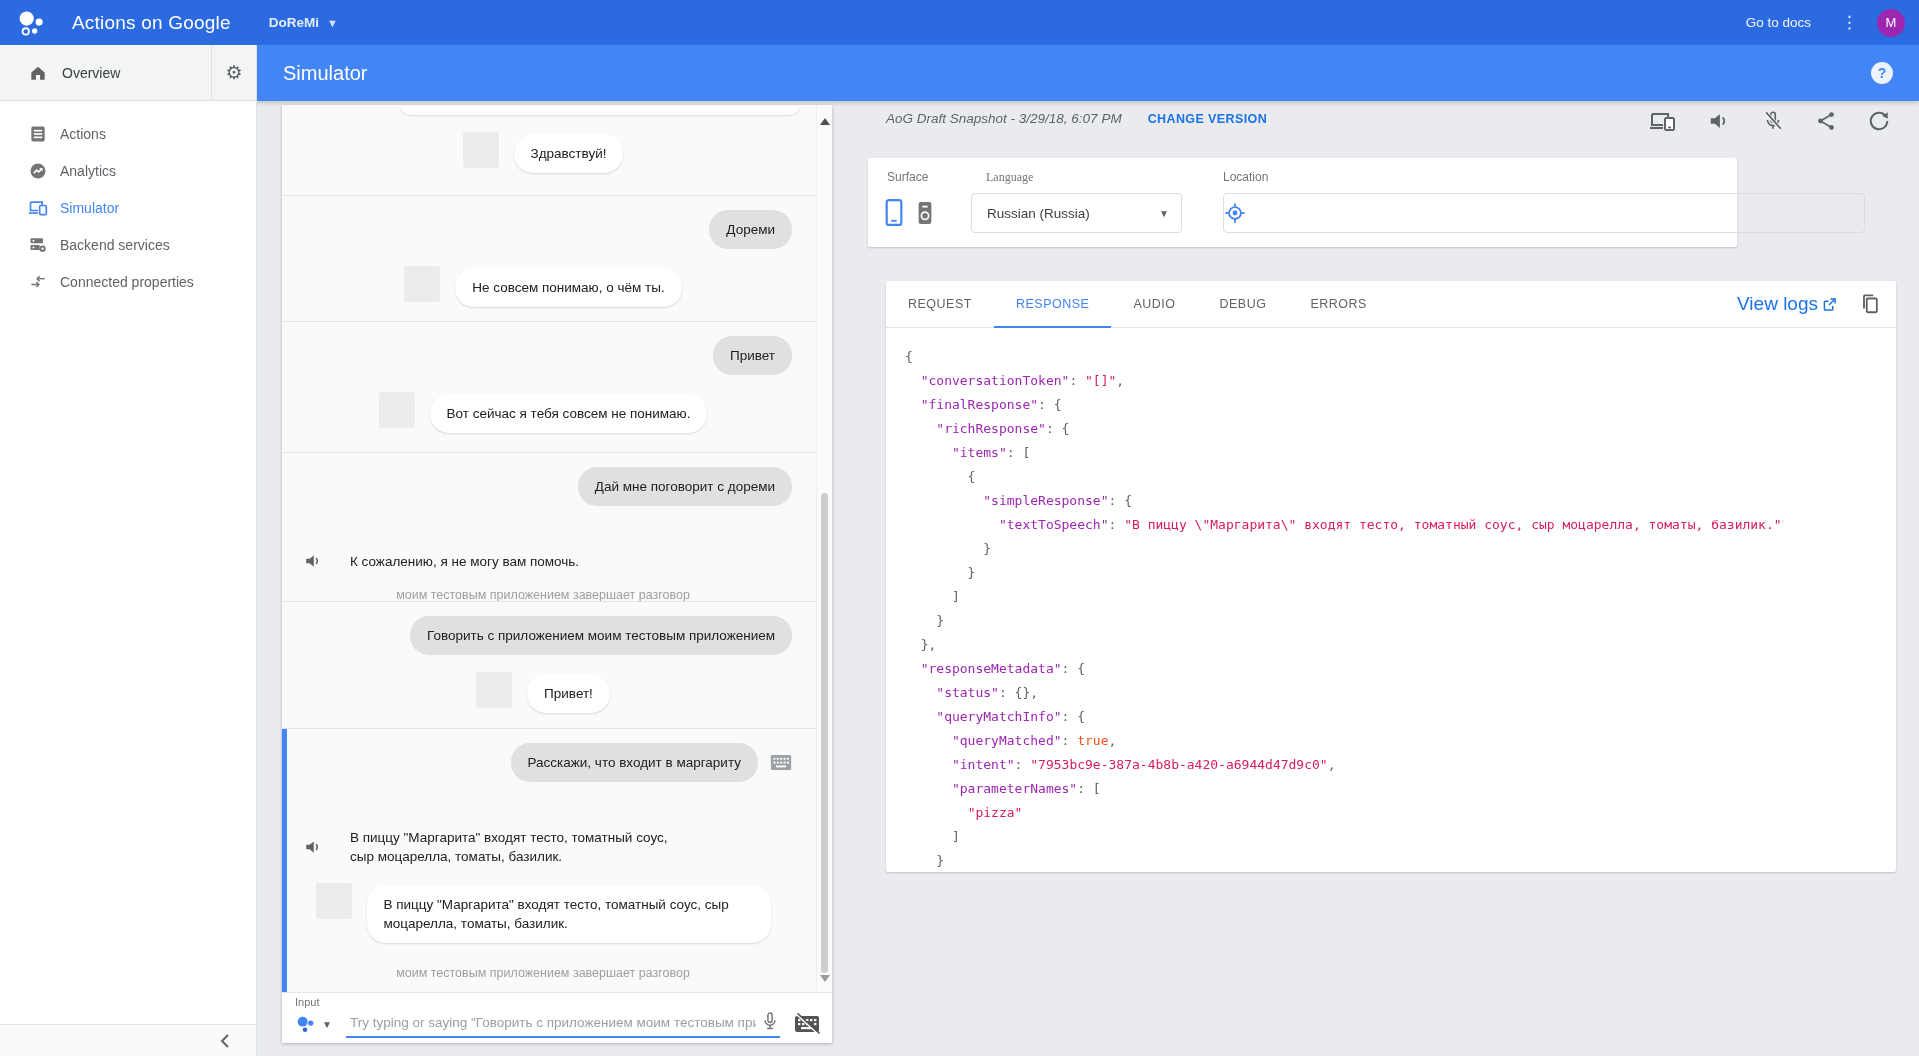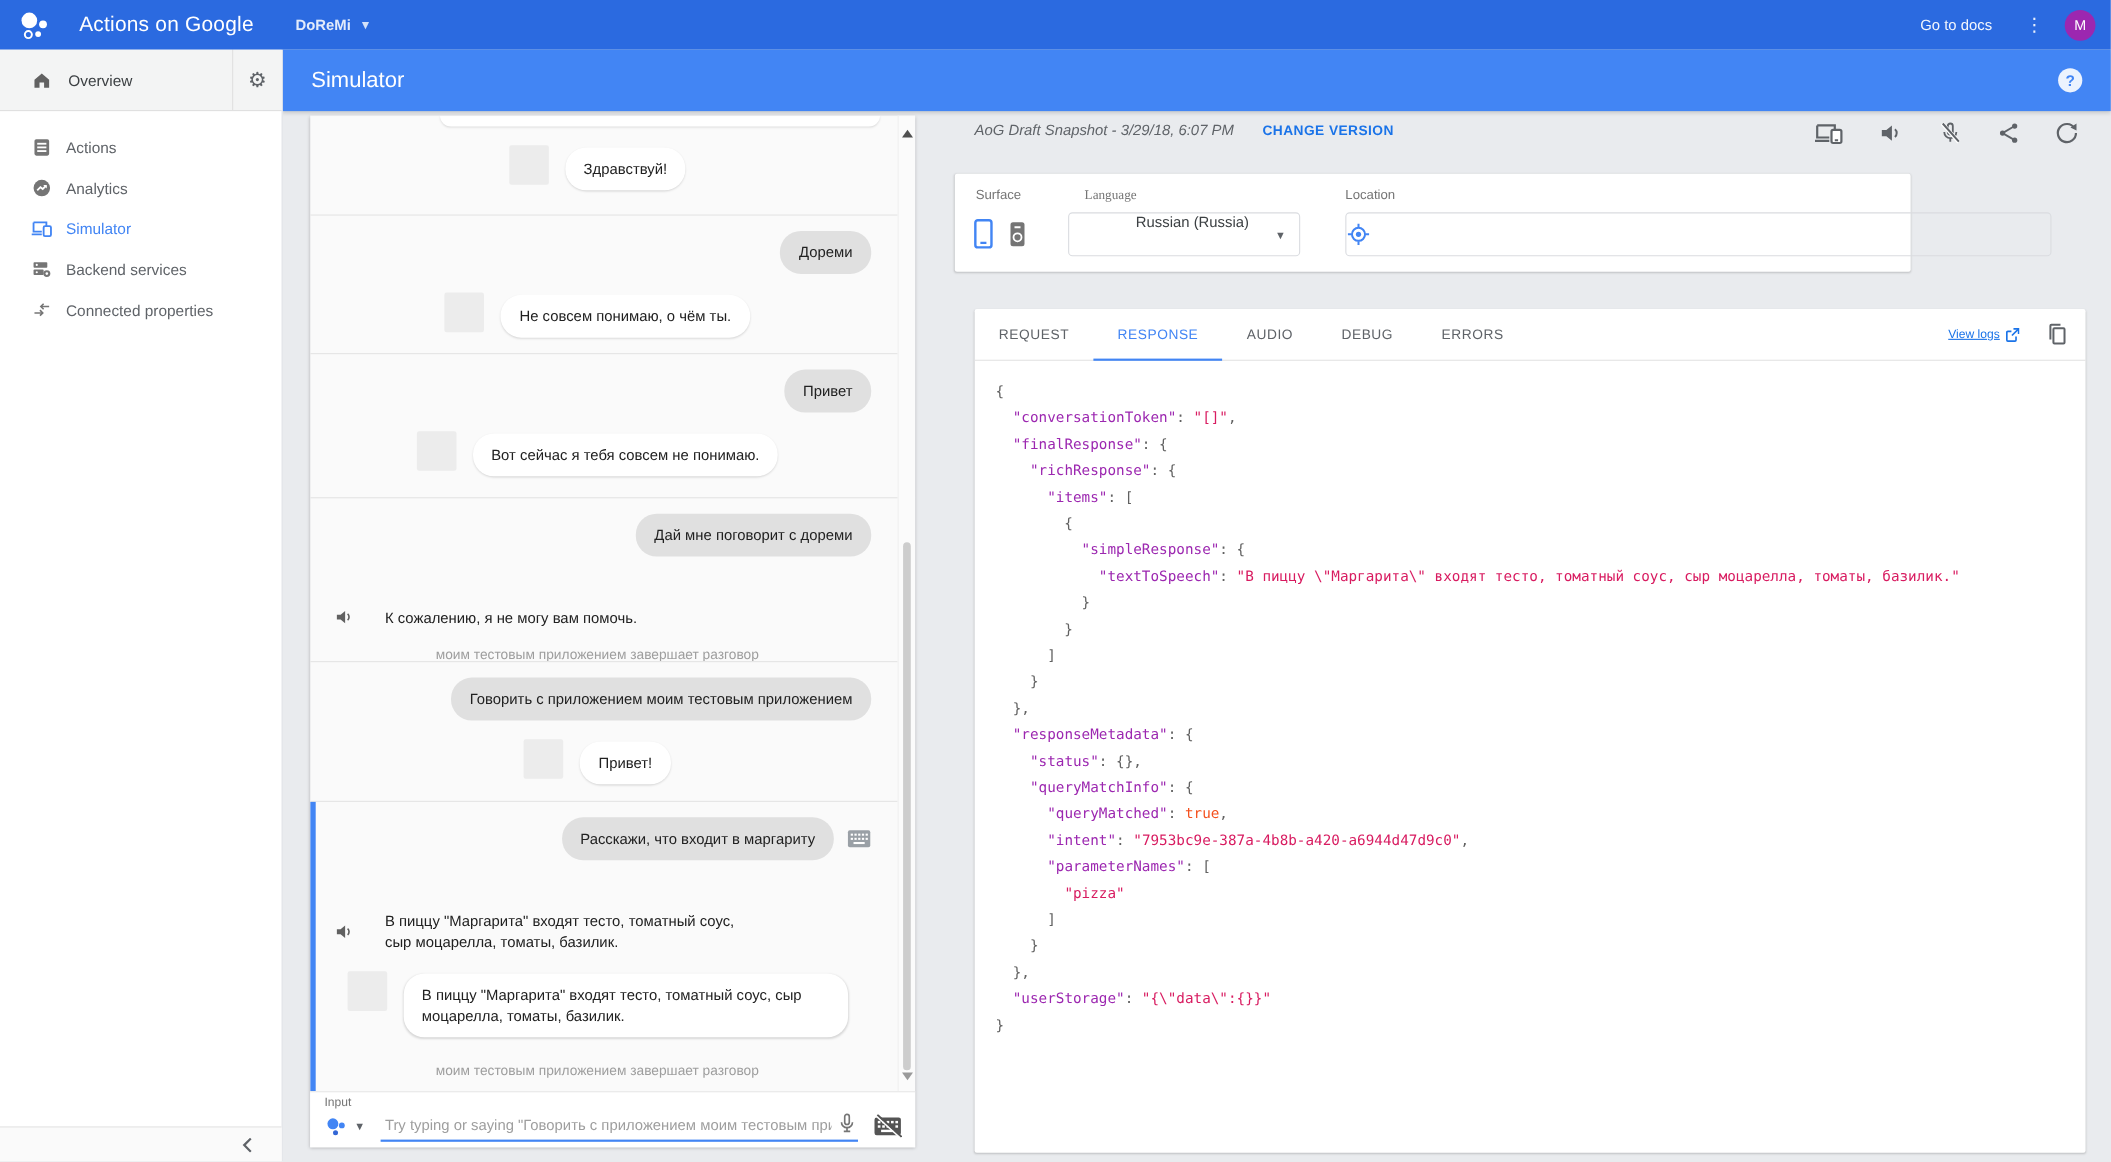--- a/index.html
+++ b/index.html
@@ -103,39 +103,39 @@
   .top-icons{position:absolute;top:110px;right:29px;display:flex;align-items:center;gap:31px;z-index:6;}
   .ticon{cursor:pointer;}
 
   .card{position:absolute;background:#fff;box-shadow:0 1px 2px rgba(0,0,0,.18);border-radius:2px;}
   .card-settings{left:868px;top:158px;width:869px;height:89px;}
   .f-label{position:absolute;top:12px;font-size:12px;color:#757575;}
   .surface-label{left:19px;}
   .surface-icons{position:absolute;left:15px;top:40px;display:flex;align-items:center;gap:10px;}
   .language-label{left:118px;font-family:Liberation Serif, serif;}
   .lang-box{position:absolute;left:103px;top:35px;width:211px;height:40px;border:1px solid #dadce0;border-radius:4px;
-            box-sizing:border-box;display:flex;align-items:center;cursor:pointer;flex-direction:column;}
+            box-sizing:border-box;display:flex;align-items:center;cursor:pointer;}
   .lang-value{font-size:13.5px;color:#3c4043;margin-left:15px;}
   .lang-caret{margin-left:auto;margin-right:12px;font-size:10px;color:#5f6368;}
   .location-label{left:355px;}
   .loc-box{position:absolute;left:355px;top:35px;width:642px;height:40px;border:1px solid #dadce0;border-radius:4px;
            box-sizing:border-box;display:flex;align-items:center;}
   .loc-value{font-size:13.5px;color:#3c4043;margin-left:15px;border:none;outline:none;background:transparent;
              flex:1;font-family:"Liberation Sans",sans-serif;}
   .gps-btn{margin-right:10px;cursor:pointer;}
 
-  .card-response{left:886px;top:281px;width:1010px;height:767px;display:flex;flex-direction:column;}
+  .card-response{left:886px;top:281px;width:1010px;height:591px;display:flex;flex-direction:column;}
   .tabs-row{height:46px;border-bottom:1px solid #e3e3e3;display:flex;align-items:stretch;flex:none;}
   .tab{display:flex;align-items:center;padding:0 22px;font-size:12.5px;font-weight:500;letter-spacing:.5px;
        color:#5f6368;cursor:pointer;position:relative;}
   .tab.active{color:#4285f4;}
   .tab.active::after{content:"";position:absolute;left:0;right:0;bottom:-1px;height:2px;background:#4285f4;}
   .tabs-right{margin-left:auto;display:flex;align-items:center;padding-right:17px;gap:24px;}
   .view-logs{display:flex;align-items:center;gap:5px;cursor:pointer;}
-  .view-logs-text{font-size:11px;color:#1a73e8;text-decoration:underline;}
+  .view-logs-text{font-size:19px;color:#1a73e8;}
   .copy-btn{cursor:pointer;}
   .code-area{flex:1;overflow:hidden;padding:17px 10px 0 19px;}
   .code-line{font-family:"DejaVu Sans Mono",monospace;font-size:13px;line-height:24px;height:24px;white-space:pre;}
   .tok-p{color:#616161;} .tok-k{color:#9c27b0;} .tok-s{color:#d81b60;} .tok-b{color:#f4511e;}
 </style>
 </head>
 <body>
 
 <div class="app">
 

